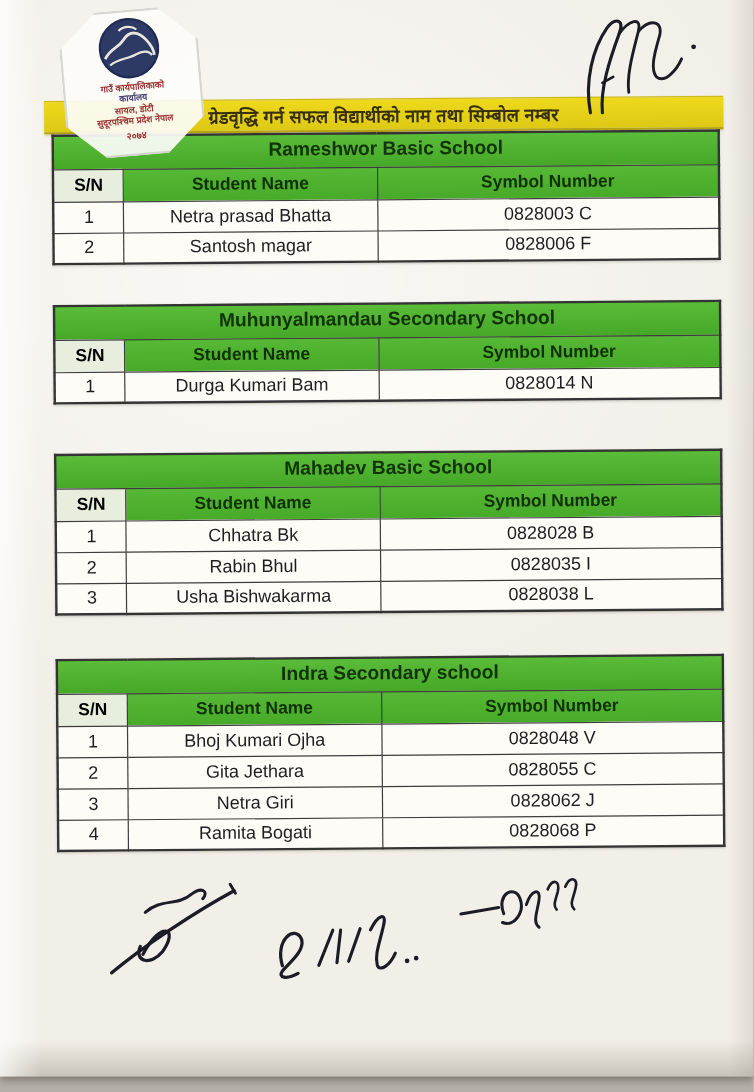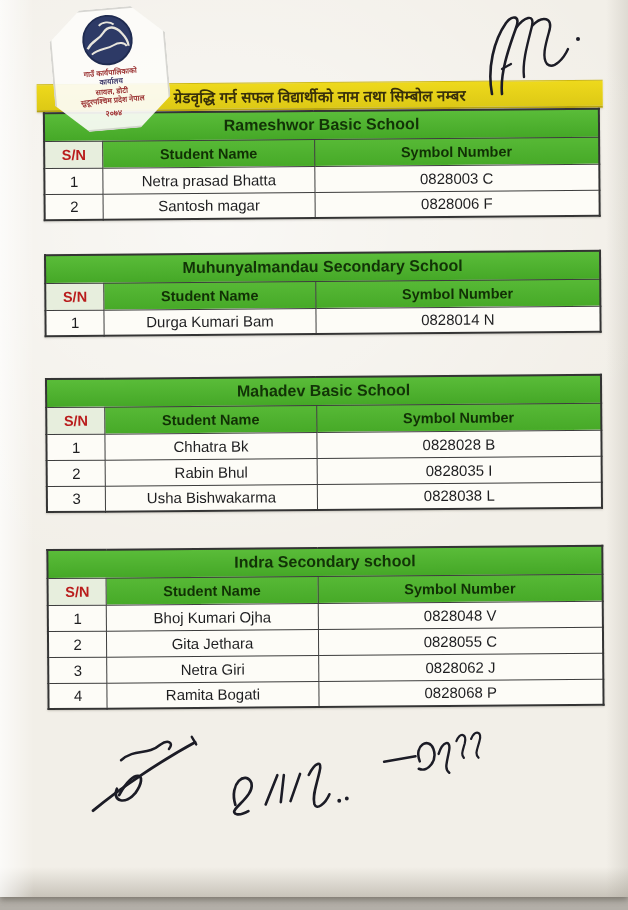--- a/index.html
+++ b/index.html
@@ -49,21 +49,21 @@
   th.school-name {
     height: 28px; font-size: 16px; font-weight: bold; color: #123307;
     background: linear-gradient(180deg, #5abc39, #45a827);
     text-align: center;
   }
   tr.cols th {
     height: 27px; font-size: 14.5px; font-weight: bold; color: #113005;
     background: linear-gradient(180deg, #57b936, #47aa28);
     text-align: center;
   }
-  tr.cols th.col-sn { background: #e7eedd; color: #b91c1c; }
+  tr.cols th.col-sn { background: #e7eedd; color: #000000; }
   col.c-sn  { width: 59px; }
   col.c-name{ width: 212px; }
   col.c-sym { width: 286px; }
   td {
     height: 26px; font-size: 15px; color: #1e1e20; text-align: center;
     background: #fdfcf7;
   }
 
   
   .stamp {

